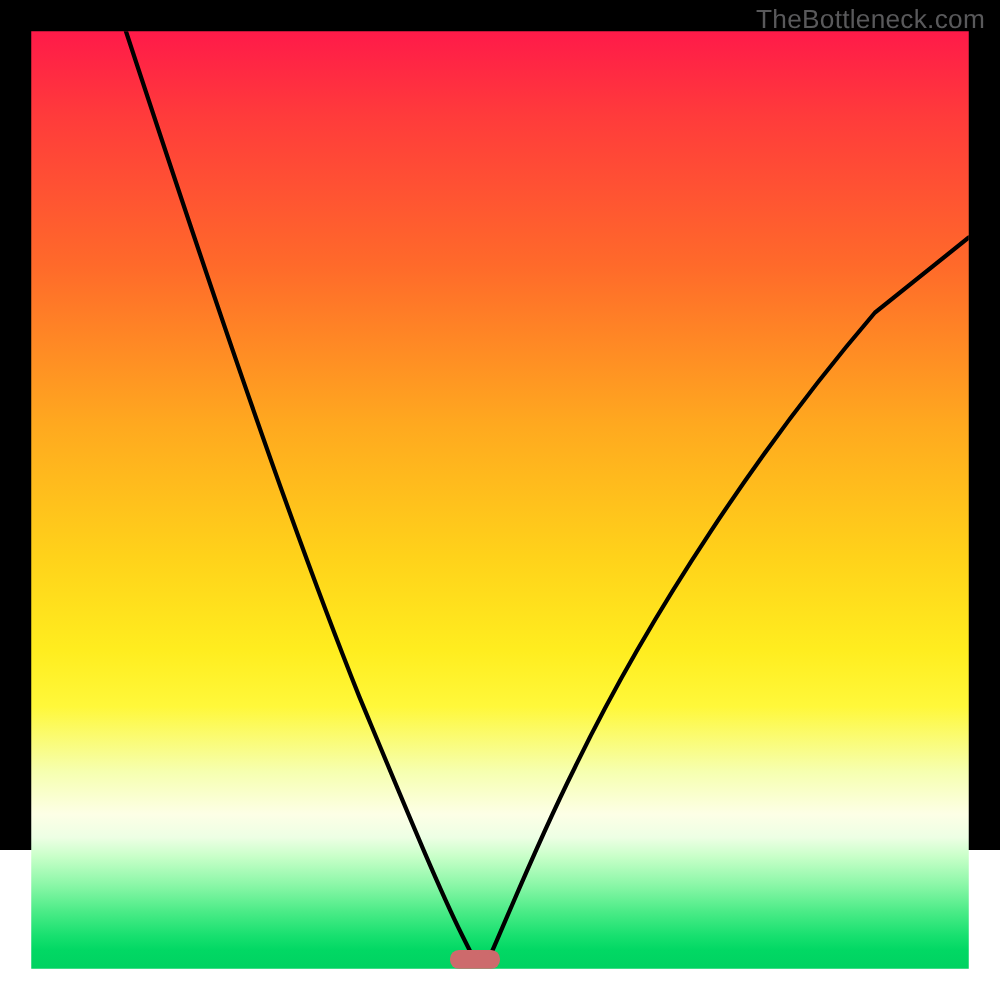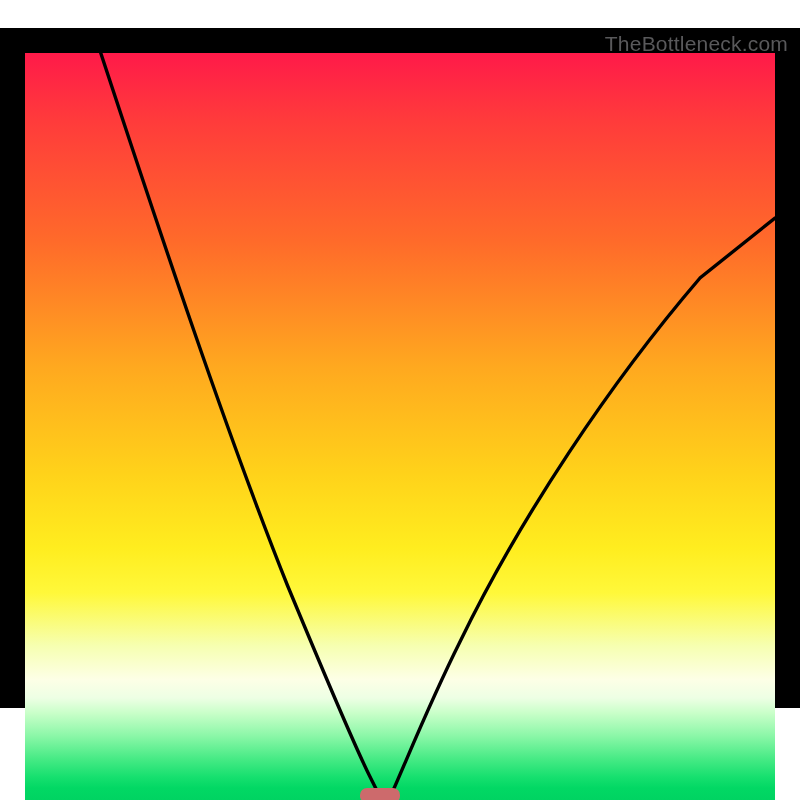--- a/index.html
+++ b/index.html
@@ -8,21 +8,20 @@
     width: 800px;
     height: 800px;
     overflow: hidden;
     font-family: Arial, Helvetica, sans-serif;
   }
   .frame {
     width: 800px;
     height: 680px;
     background: #000;
     position: relative;
-    margin-top: 28px;
   }
   .plot {
     position: absolute;
     left: 25px;
     top: 25px;
     width: 750px;
     height: 750px;
     background: linear-gradient(to bottom,
       #ff1a49 0%,
       #ff3b3b 9%,

